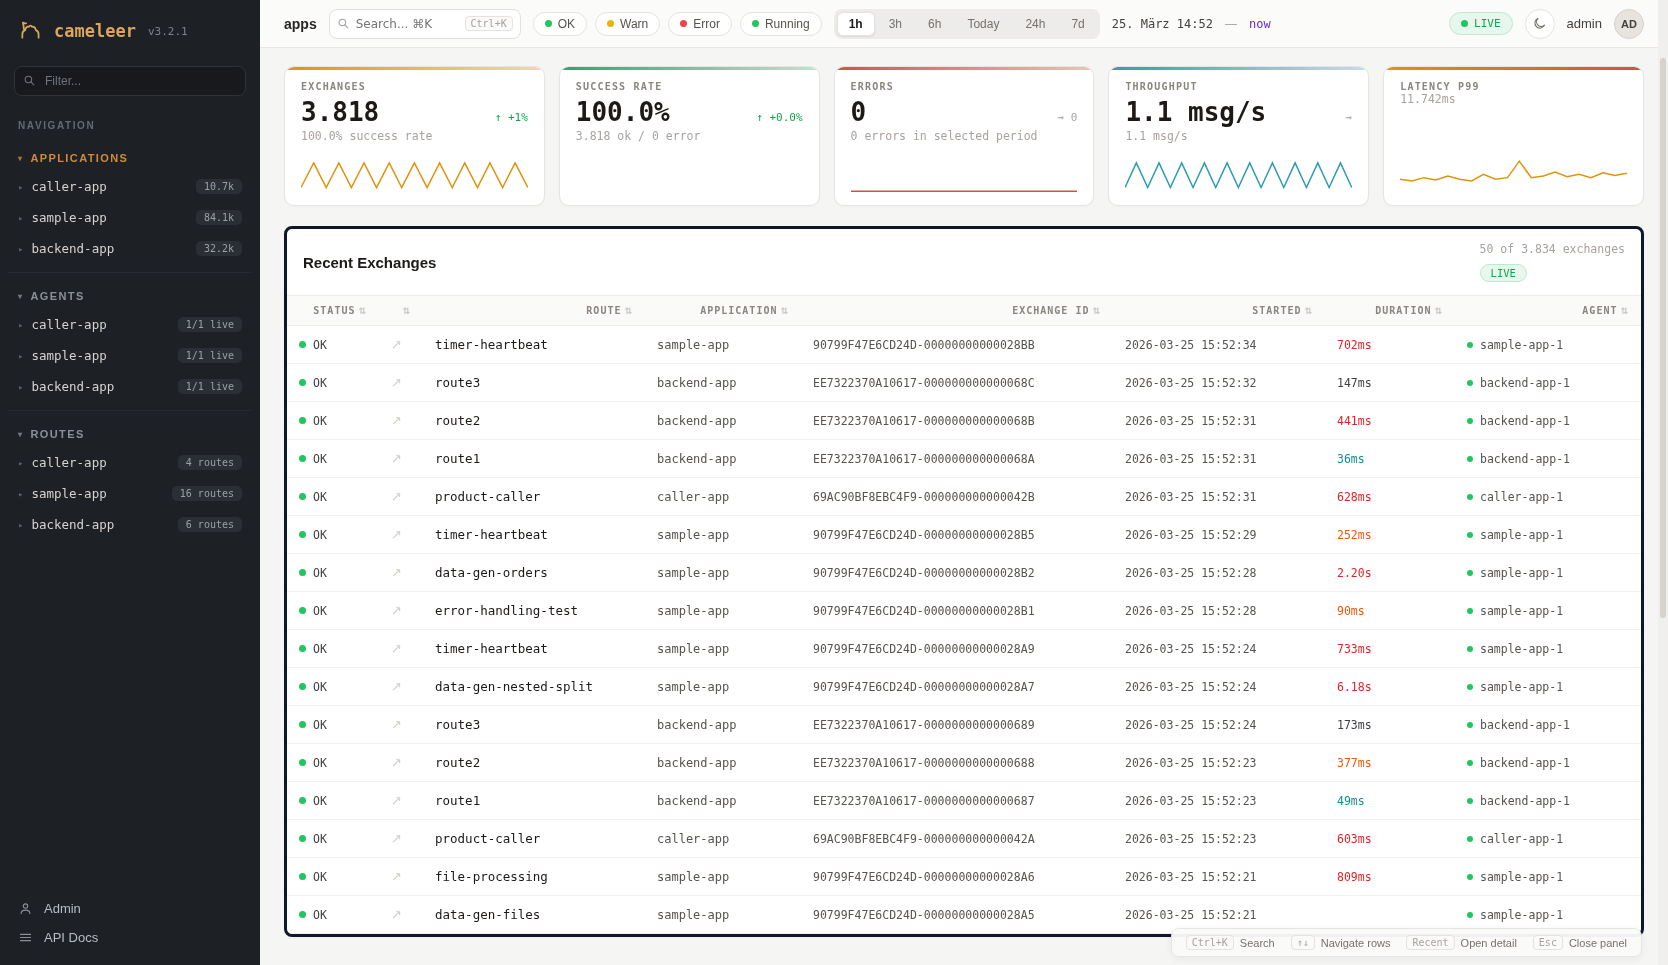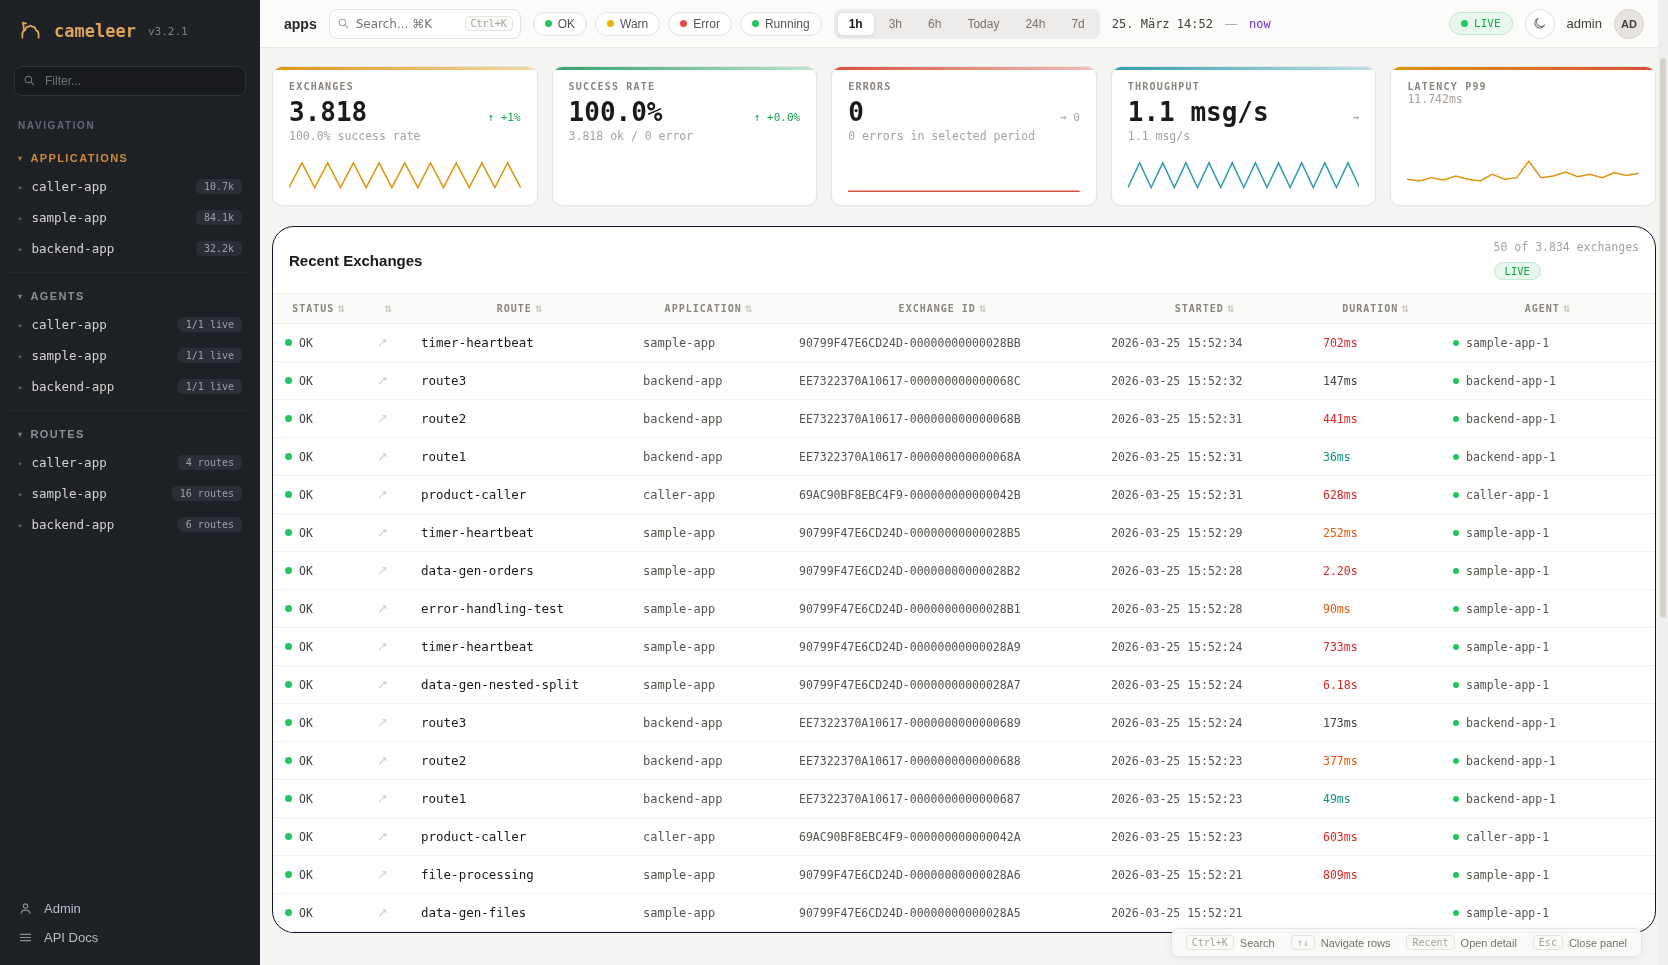--- a/index.html
+++ b/index.html
@@ -43,43 +43,43 @@
   .range-btn.active { background:#fff; color:#1c1917; border-color:#e5e3e0; box-shadow:0 1px 2px rgba(0,0,0,.08); font-weight:bold; }
   .datetime { font-family:"DejaVu Sans Mono", monospace; font-size:12px; color:#44403c; }
   .dt-sep { color:#a8a29e; font-size:12px; }
   .now-label { font-family:"DejaVu Sans Mono", monospace; font-size:12px; color:#6d28d9; }
   .top-right { margin-left:auto; display:flex; align-items:center; gap:12px; }
   .live-pill { display:inline-flex; align-items:center; gap:6px; background:#e8f7ee; border:1px solid #bfe8cf; color:#16a34a; border-radius:999px; padding:4px 11px; font-size:11px; font-family:"DejaVu Sans Mono", monospace; cursor:pointer; }
   .moon-btn { width:30px; height:30px; border-radius:50%; border:1px solid #e5e3e0; background:#fff; display:grid; place-items:center; cursor:pointer; }
   .user-name { font-size:13px; color:#44403c; }
   .avatar { width:30px; height:30px; border-radius:50%; background:#e7e3de; border:1px solid #d6d2cc; color:#44403c; font-size:11px; font-weight:bold; display:grid; place-items:center; cursor:pointer; }
 
-  .content { flex:1; overflow:hidden; padding:18px 12px; position:relative; }
+  .content { flex:1; overflow:hidden; padding:18px 24px; position:relative; }
 
   
   .cards { display:grid; grid-template-columns:repeat(5,1fr); gap:14px; margin-bottom:20px; }
   .card { background:#fff; border:1px solid #e7e5e3; border-radius:10px; padding:14px 16px 10px; position:relative; overflow:hidden; height:140px; box-shadow:0 1px 2px rgba(0,0,0,.03); }
   .card-top { position:absolute; top:0; left:0; right:0; height:3px; }
   .card-title { font-family:"DejaVu Sans Mono", monospace; font-size:10px; letter-spacing:1.2px; color:#8a857f; font-weight:bold; }
   .card-row { display:flex; align-items:baseline; justify-content:space-between;gap:8px; }
   .card-value { font-family:"DejaVu Sans Mono", monospace; font-weight:bold; font-size:26px; color:#1c1917; margin:5px 0 2px; white-space:nowrap; }
   .card-delta { font-family:"DejaVu Sans Mono", monospace; font-size:11px; white-space:nowrap; }
   .card-sub { font-size:11.5px; color:#a8a29e; font-family:"DejaVu Sans Mono", monospace; }
   .spark { position:absolute; left:16px; right:16px; bottom:10px; height:38px; }
   .spark svg { width:100%; height:100%; display:block; }
 
   
-  .table-card { background:#fff; border:1px solid #0f172a; border-radius:22px; overflow:hidden; box-shadow:0 1px 2px rgba(0,0,0,.03); }
+  .table-card { background:#fff; border:3px solid #0f172a; border-radius:8px; overflow:hidden; box-shadow:0 1px 2px rgba(0,0,0,.03); }
   .table-head { display:flex; align-items:center; padding:13px 16px; }
   .table-title { font-size:15px; font-weight:bold; color:#1c1917; }
   .table-head-right { margin-left:auto; display:flex; align-items:flex-start; gap:8px;flex-direction:column; }
   .table-summary { font-family:"DejaVu Sans Mono", monospace; font-size:11.5px; color:#a8a29e; }
   .live-sm { display:inline-flex; align-items:center; background:#e8f7ee; border:1px solid #bfe8cf; color:#16a34a; border-radius:999px; padding:2px 10px; font-size:10.5px; font-family:"DejaVu Sans Mono", monospace; }
   table { width:100%; border-collapse:collapse; table-layout:fixed; }
-  thead th { background:#fafaf9; border-top:1px solid #eeedeb; border-bottom:1px solid #eeedeb; font-family:"DejaVu Sans Mono", monospace; font-size:10px; color:#8a857f; text-align:center; padding:9px 12px; letter-spacing:1px; font-weight:bold; cursor:pointer; white-space:nowrap; }
+  thead th { background:#fafaf9; border-top:1px solid #eeedeb; border-bottom:1px solid #eeedeb; font-family:"DejaVu Sans Mono", monospace; font-size:10px; color:#8a857f; text-align:right; padding:9px 12px; letter-spacing:1px; font-weight:bold; cursor:pointer; white-space:nowrap; }
   .sort-icon { color:#c9c4be; font-size:9px; font-family:"DejaVu Sans", sans-serif; margin-left:3px; }
   tbody td { padding:11px 12px; border-bottom:1px solid #f2f1ef; font-size:12.5px; color:#44403c; white-space:nowrap; overflow:hidden; }
   tbody tr { cursor:pointer; }
   .cell-mono { font-family:"DejaVu Sans Mono", monospace; font-size:11.5px; color:#57534e; }
   .route-cell { font-family:"DejaVu Sans Mono", monospace; font-size:12.5px; color:#1c1917; }
   .app-cell { font-family:"DejaVu Sans Mono", monospace; font-size:12px; color:#57534e; }
   .status-cell { display:flex; align-items:center; gap:7px; font-family:"DejaVu Sans Mono", monospace; font-size:11.5px; color:#3f3f46; }
   .open-arrow { color:#d3cec8; font-size:13px; font-family:"DejaVu Sans", sans-serif; }
   .agent-cell { display:flex; align-items:center; gap:7px; font-family:"DejaVu Sans Mono", monospace; font-size:11.5px; color:#57534e; }
   .dur-cell { font-family:"DejaVu Sans Mono", monospace; font-size:11.5px; }

